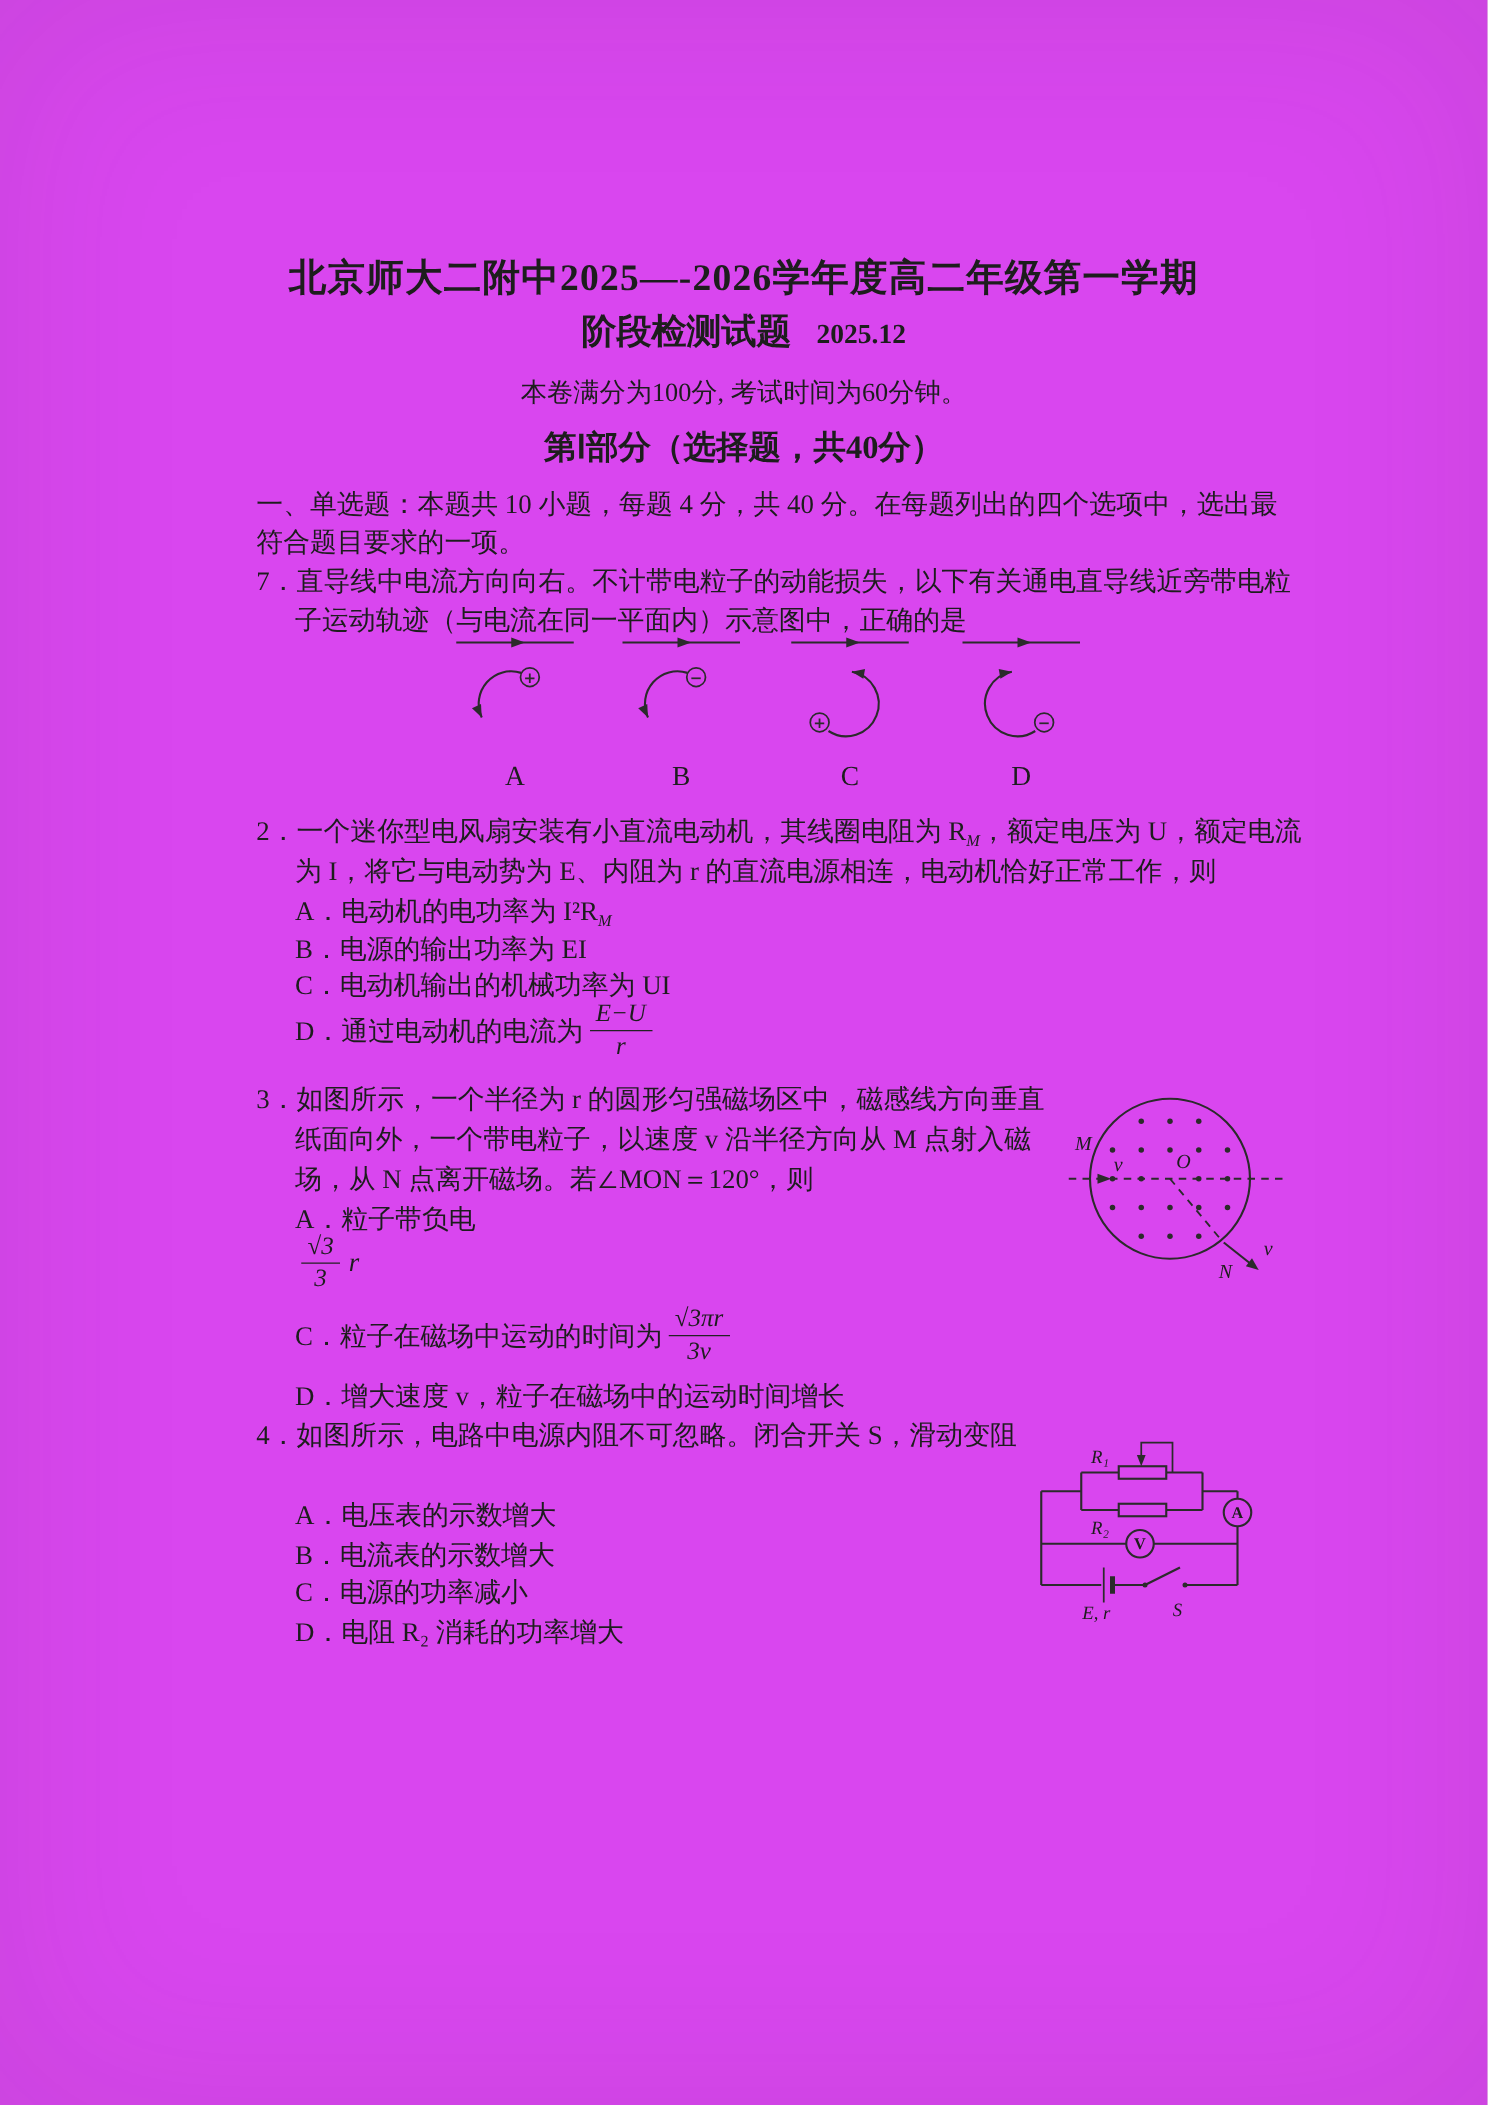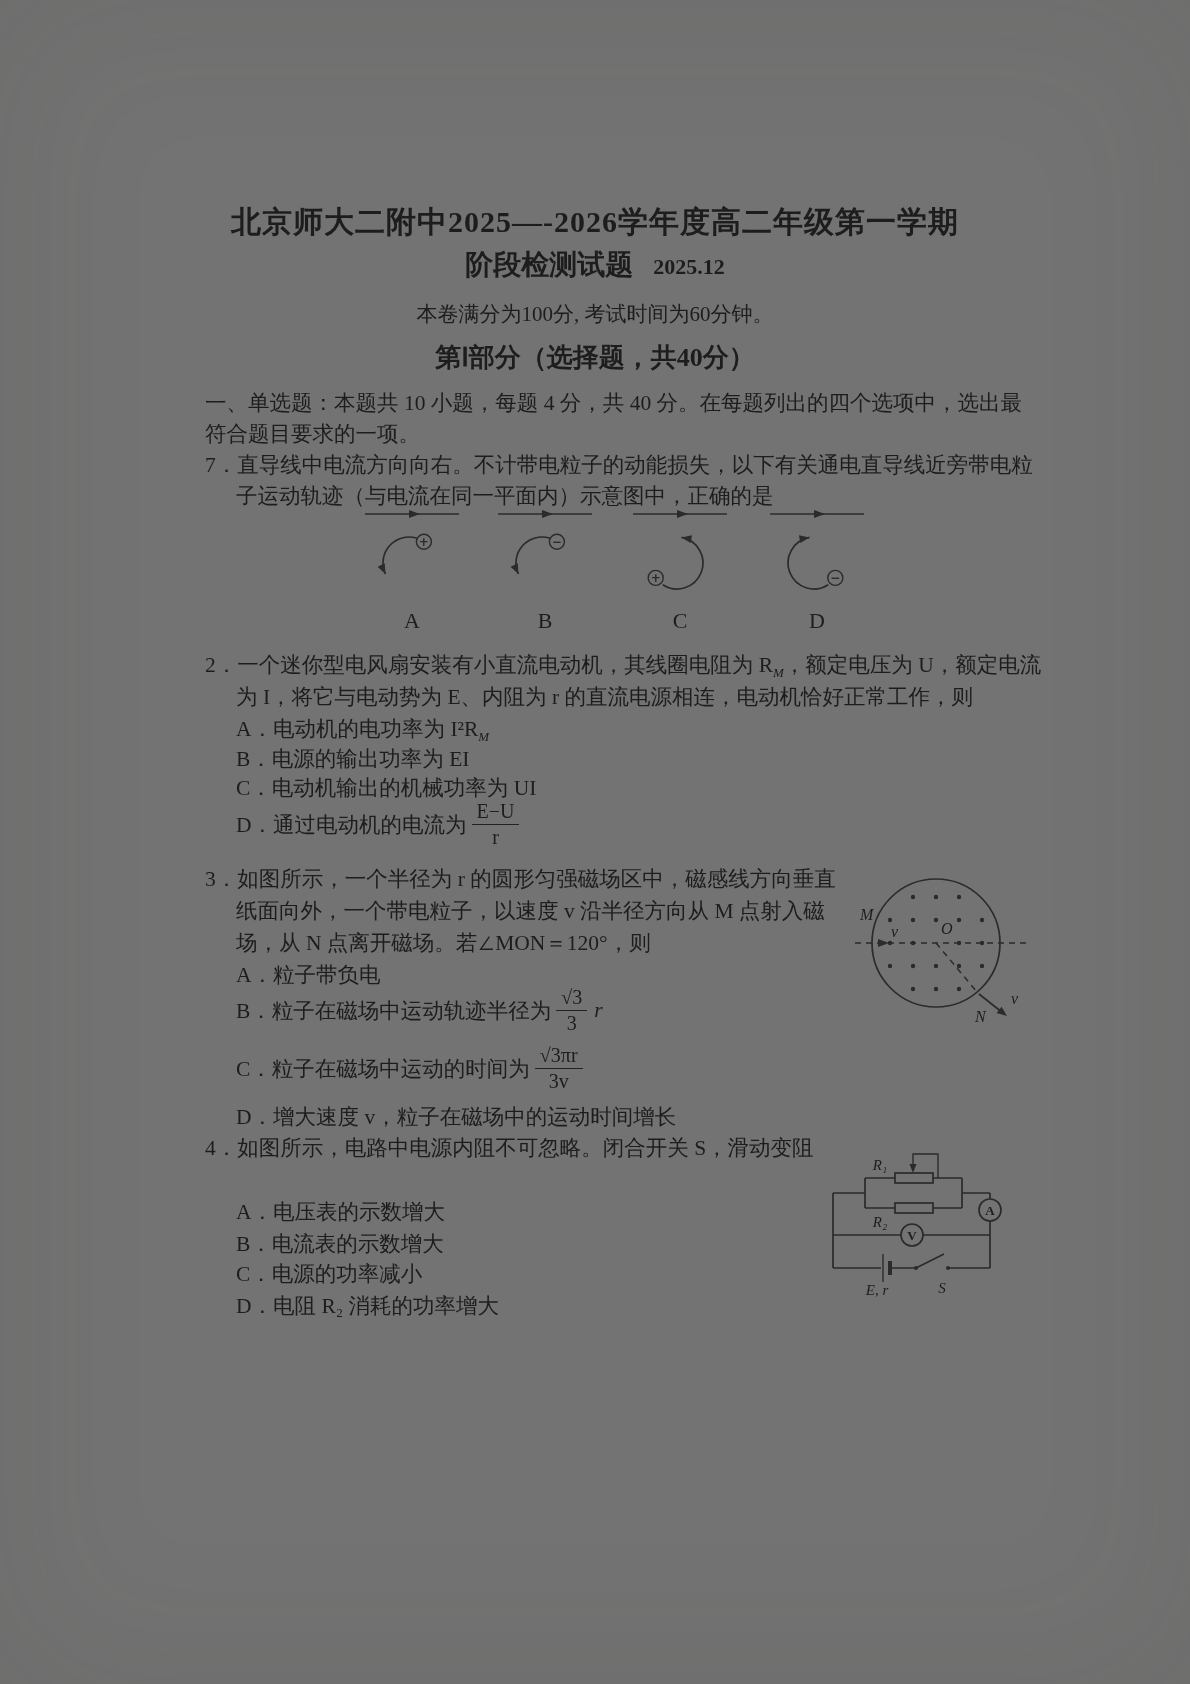--- a/index.html
+++ b/index.html
@@ -1,34 +1,34 @@
 <!DOCTYPE html>
 <html><head>
 <meta charset="utf-8">
 <style>
   html,body { margin:0; padding:0; background:#e9e8e6; }
   .page {
     position:relative; width:1190px; height:1684px; margin:0 auto;
-    background:#737373; color:#1d1d1d; overflow:hidden;
+    background:#d946ef; color:#1d1d1d; overflow:hidden;
     font-family:"Liberation Serif", serif;
     box-shadow: inset 0 0 160px rgba(60,55,45,0.10);
   }
   .t { position:absolute; white-space:nowrap; }
   .center { left:0; width:1190px; text-align:center; }
   .title1 { font-size:30px; font-weight:bold; letter-spacing:1px; }
   .title2 { font-size:28px; font-weight:bold; }
   .titledate { font-size:22px; font-weight:bold; margin-left:20px; }
   .score { font-size:21px; }
   .part { font-size:26px; font-weight:bold; }
   .line { font-size:21.5px; }
   .opt { display:flex; align-items:center; }
   .sub { font-size:13px; vertical-align:-5px; font-style:italic; }
   .var { font-style:italic; padding:0 2px; }
   .frac { display:inline-block; vertical-align:middle; text-align:center;
-          line-height:1.15; margin:0 5px; font-size:20px; }
+          font-style:italic; line-height:1.15; margin:0 5px; font-size:20px; }
   .frac .num { display:block; border-bottom:1.6px solid #222; padding:0 5px 1px; }
   .frac .den { display:block; padding-top:1px; }
   .panel { position:absolute; width:110px; height:132px; }
   .panel .lab { position:absolute; left:0; top:102px; width:110px;
                 text-align:center; font-size:22px; }
   svg .wire  { stroke:#2b2b2b; stroke-width:1.7; fill:none; }
   svg .thin  { stroke:#2b2b2b; stroke-width:1.4; fill:none; }
   svg .thick { stroke:#2b2b2b; stroke-width:4; fill:none; }
   svg .dash  { stroke:#2b2b2b; stroke-width:1.5; fill:none; stroke-dasharray:6 5; }
   svg .ah    { fill:#2b2b2b; stroke:none; }
@@ -115,21 +115,20 @@
       <span class="num">E−U</span>
       <span class="den">r</span>
     </span>
   </div>
 
   <div class="t line" style="left:205px; top:864px">3．如图所示，一个半径为 r 的圆形匀强磁场区中，磁感线方向垂直</div>
   <div class="t line" style="left:236px; top:896px">纸面向外，一个带电粒子，以速度 v 沿半径方向从 M 点射入磁</div>
   <div class="t line" style="left:236px; top:928px">场，从 N 点离开磁场。若∠MON＝120°，则</div>
   <div class="t line" style="left:236px; top:960px">A．粒子带负电</div>
   <div class="t line opt" style="left:236px; top:984px; height:52px">
-    <span>B．粒子在磁场中运动轨迹半径为</span>
     <span class="frac">
       <span class="num">√3</span>
       <span class="den">3</span>
     </span>
     <span class="var">r</span>
   </div>
   <div class="t line opt" style="left:236px; top:1042px; height:52px">
     <span>C．粒子在磁场中运动的时间为</span>
     <span class="frac">
       <span class="num">√3πr</span>

